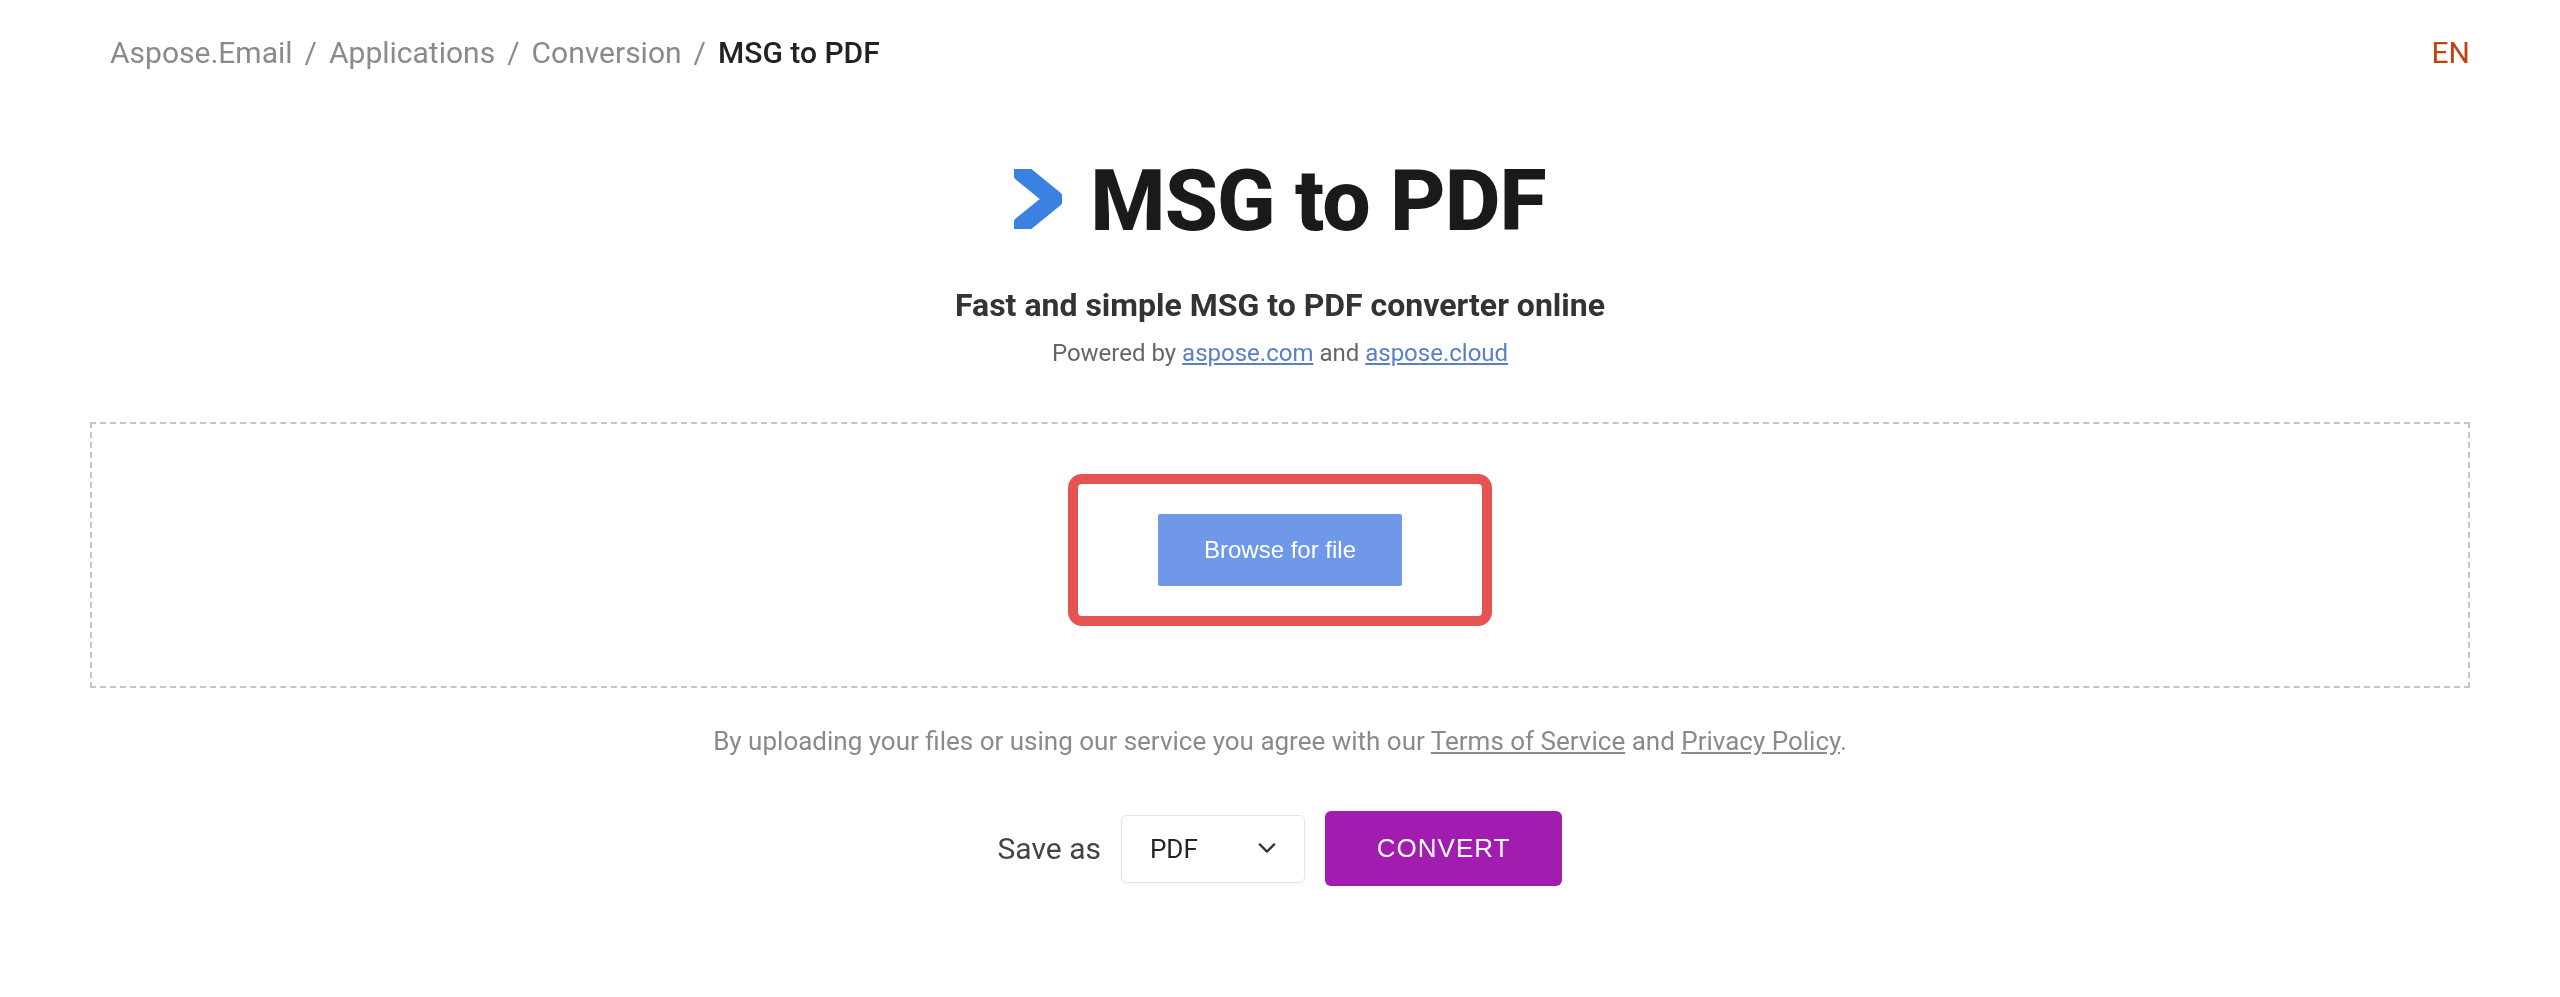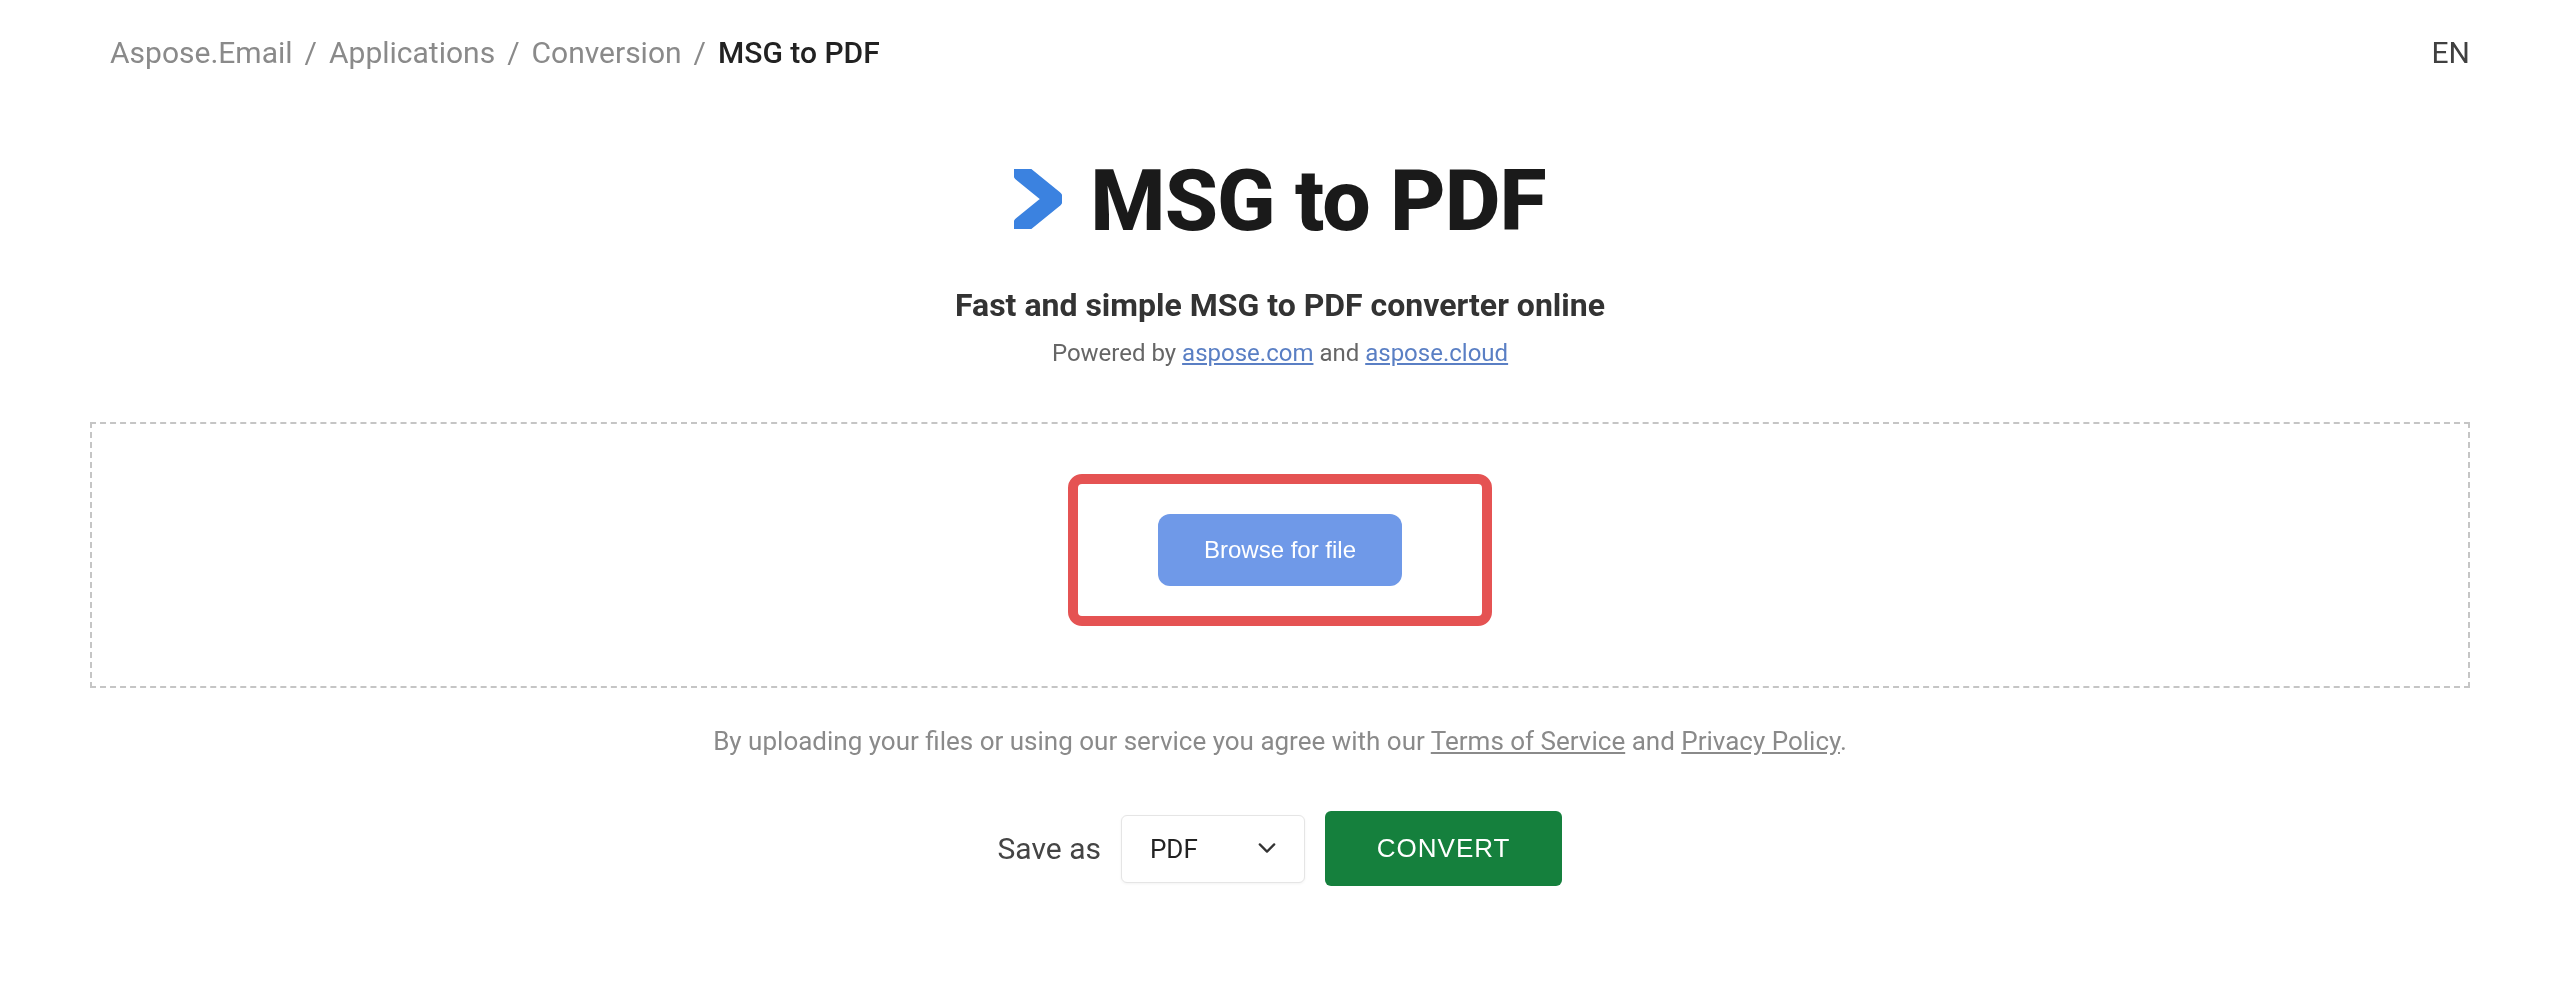--- a/index.html
+++ b/index.html
@@ -32,21 +32,21 @@
     }
     .breadcrumb .sep {
       color: #8a8a8a;
     }
     .breadcrumb .current {
       color: #222;
       font-weight: 500;
     }
     .lang {
       font-size: 30px;
-      color: #404040;
+      color: #c2410c;
     }
     .hero {
       text-align: center;
       margin-top: 60px;
     }
     .hero-title {
       display: inline-flex;
       align-items: center;
       gap: 28px;
     }
@@ -90,21 +90,21 @@
     .highlight-box {
       display: inline-block;
       border: 10px solid #e55353;
       border-radius: 14px;
       padding: 30px 80px;
     }
     .browse-btn {
       background: #6f99e8;
       color: #fff;
       border: none;
-      border-radius: 12px;
+      border-radius: 2px;
       font-size: 24px;
       padding: 22px 46px;
       cursor: pointer;
     }
     .agree {
       text-align: center;
       font-size: 26px;
       color: #8a8a8a;
       margin-top: 38px;
     }
@@ -136,21 +136,21 @@
     }
     .select-value {
       font-size: 26px;
       color: #222;
     }
     .chevron-down {
       width: 18px;
       height: 12px;
     }
     .convert-btn {
-      background: #15803d;
+      background: #a21caf;
       color: #fff;
       border: none;
       border-radius: 6px;
       font-size: 26px;
       font-weight: 500;
       letter-spacing: 1px;
       padding: 22px 52px;
       cursor: pointer;
     }
   </style>

